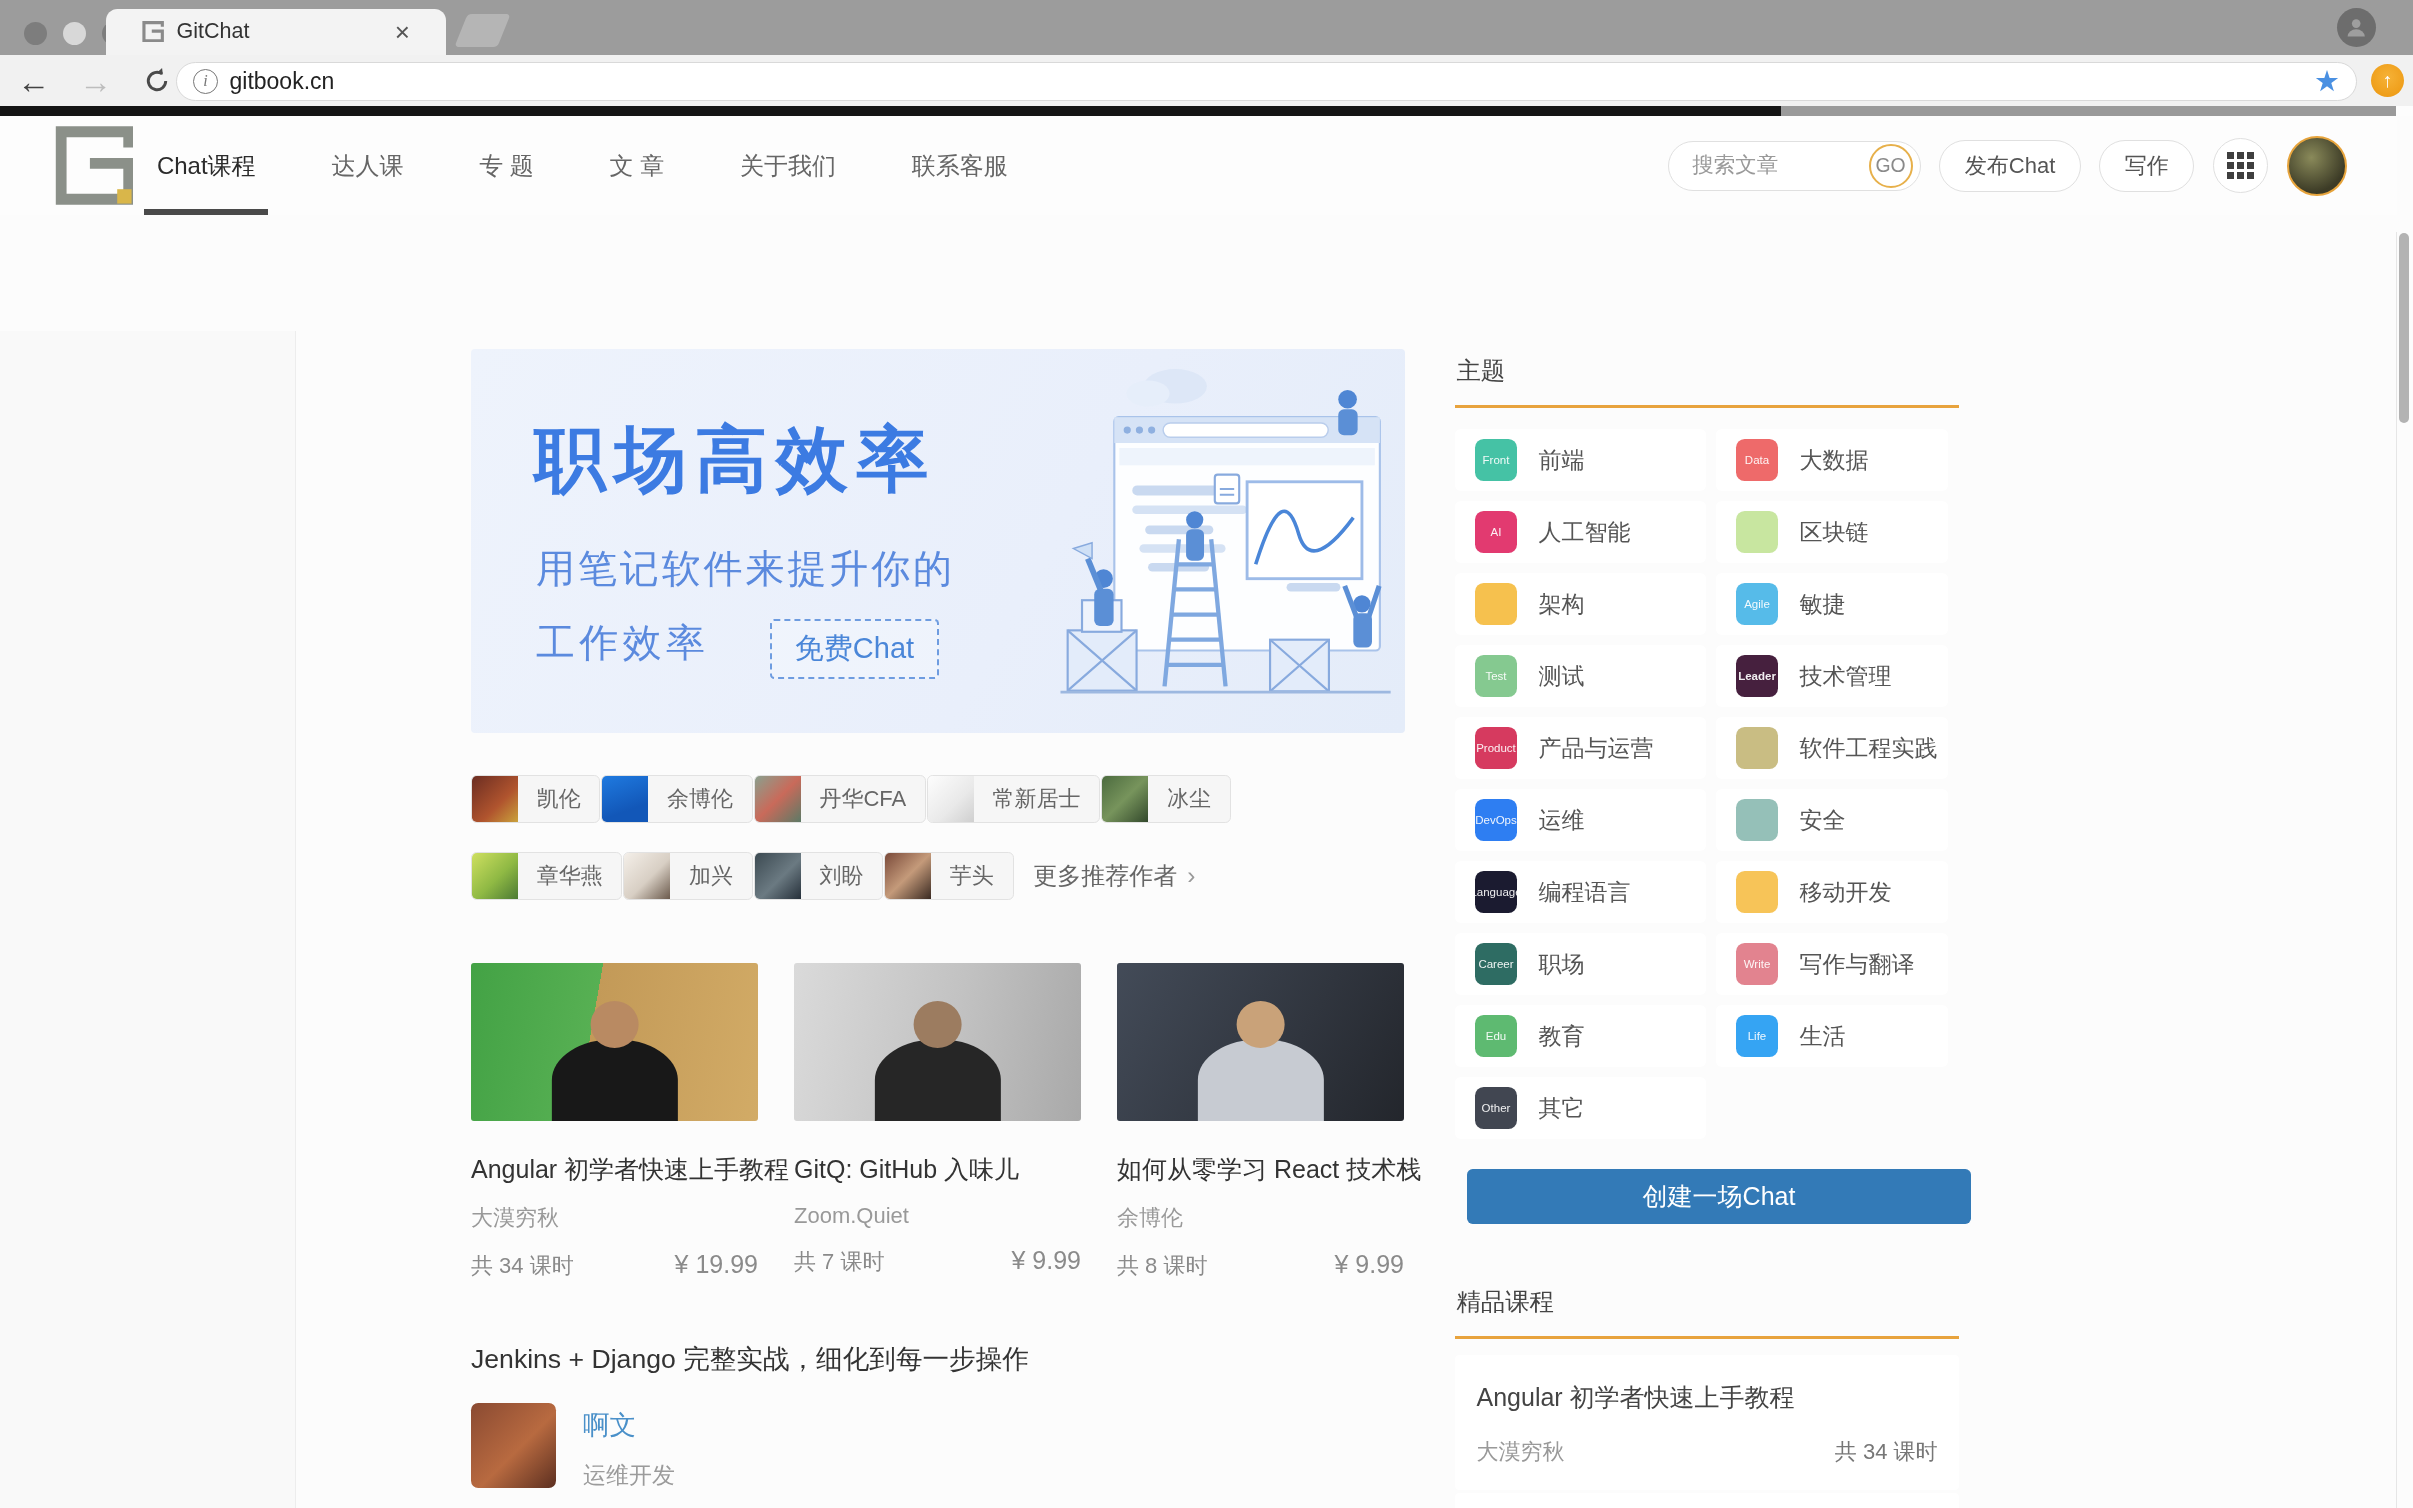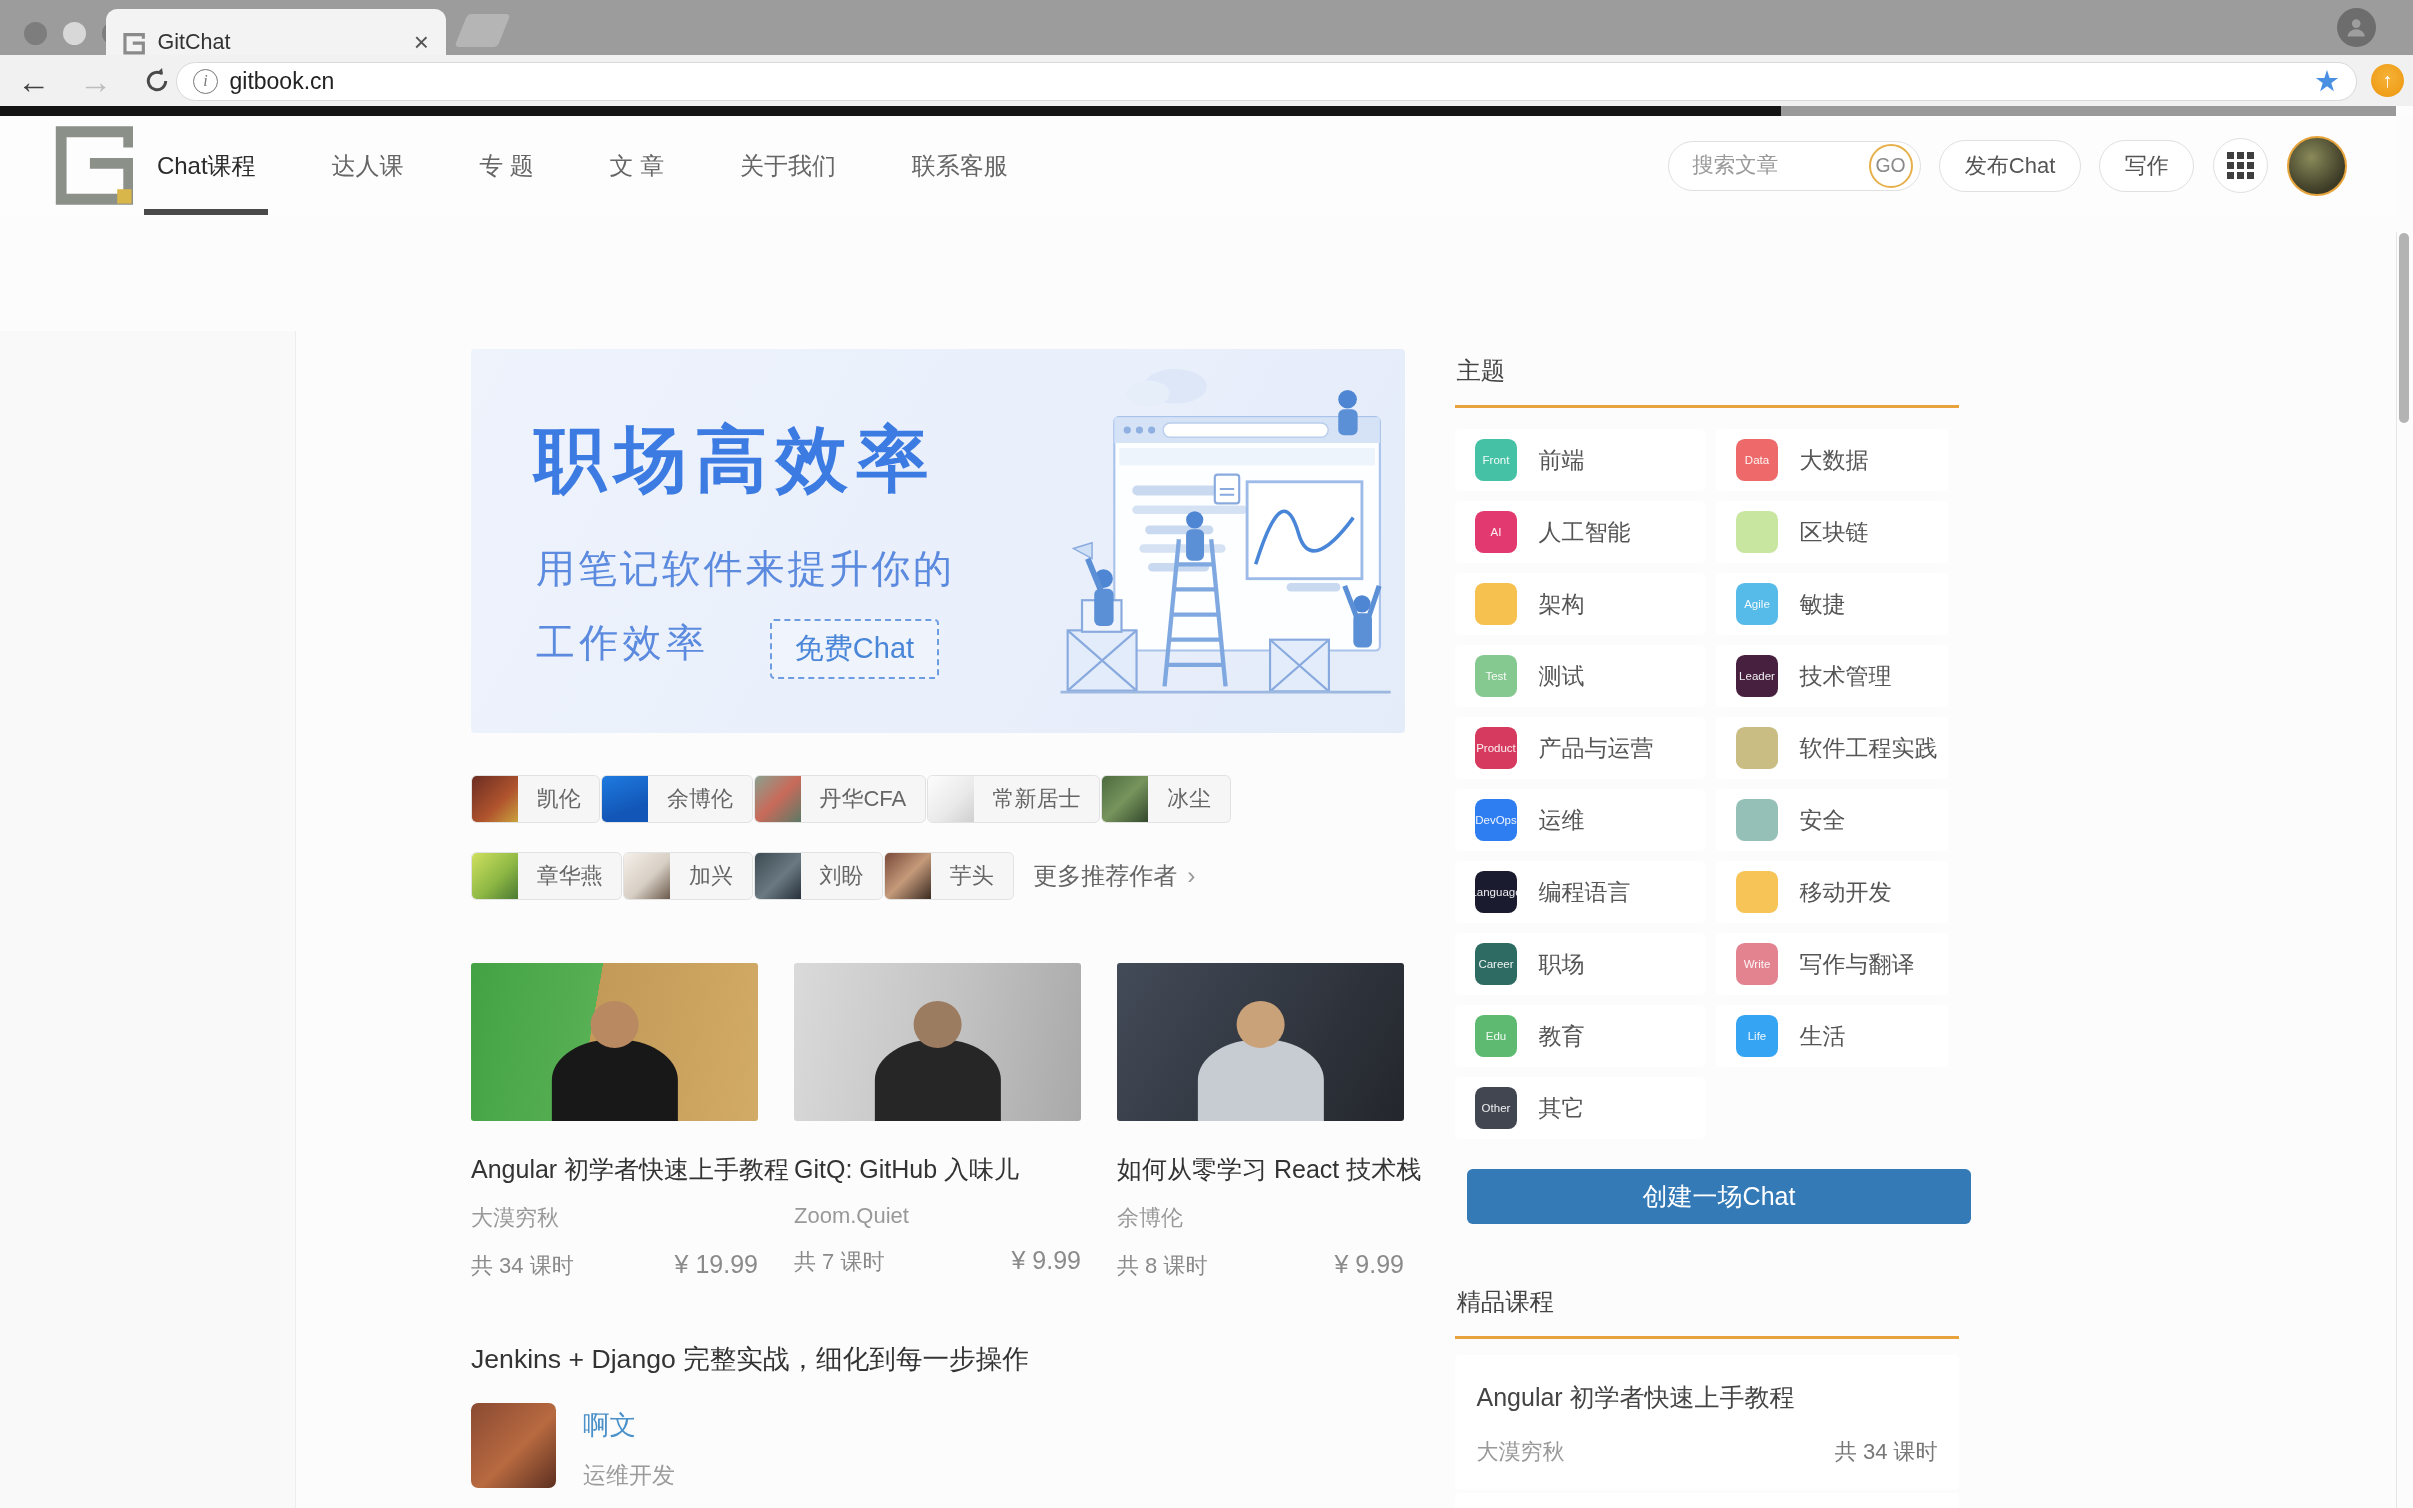--- a/index.html
+++ b/index.html
@@ -5,21 +5,21 @@
   html,body{margin:0;padding:0;background:#000;}
   #screen{position:relative;width:2413px;height:1508px;overflow:hidden;
     font-family:"Liberation Sans","DejaVu Sans",sans-serif;background:#fcfcfc;}
 
   
   .titlebar{position:absolute;top:0;left:0;right:0;height:55px;background:#9c9c9c;}
   .lights{position:absolute;left:24.4px;top:21.5px;display:flex;gap:16px;}
   .light{width:23px;height:23px;border-radius:50%;background:#7d7d7d;}
   .light.mid{background:#d8d8d8;}
   .tab{position:absolute;left:106px;top:8.6px;width:340px;height:46px;background:#f3f3f3;
-    border-radius:11.5px 11.5px 0 0;display:flex;align-items:flex-end;padding:0 17px;box-sizing:border-box;}
+    border-radius:11.5px 11.5px 0 0;display:flex;align-items:center;padding:0 36px;box-sizing:border-box;}
   .tab-favicon{width:21.5px;height:21.5px;flex:0 0 auto;}
   .tab-title{margin-left:13px;font-size:21.5px;color:#333;}
   .tab-close{margin-left:auto;font-size:26px;color:#555;line-height:1;}
   .newtab{position:absolute;left:461px;top:14.4px;width:43px;height:33px;background:#b5b5b5;
     transform:skewX(-22deg);border-radius:4.3px;}
   .profile-btn{position:absolute;right:37px;top:8px;width:39px;height:39px;border-radius:50%;
     background:#6d6d6d;display:flex;align-items:center;justify-content:center;}
   .toolbar{position:absolute;top:55px;left:0;right:0;height:52px;background:#f1f1f1;}
   .nav-btns{position:absolute;left:17px;top:0;height:52px;display:flex;align-items:center;gap:29px;}
   .arrow{font-size:33px;color:#424242;line-height:1;}
@@ -425,21 +425,21 @@
             </span>
           <span class="t-label">敏捷</span>
         </div>
         <div class="topic">
           <span class="ticon" style="background-color: rgb(133, 201, 144);">
               <span>Test</span>
             </span>
           <span class="t-label">测试</span>
         </div>
         <div class="topic">
-          <span class="ticon" style="background-color: rgb(70, 32, 62);">
+          <span class="ticon" style="background-color: rgb(70, 32, 62); font-weight: bold;">
               <span>Leader</span>
             </span>
           <span class="t-label">技术管理</span>
         </div>
         <div class="topic">
           <span class="ticon" style="background-color: rgb(214, 58, 95);">
               <span>Product</span>
             </span>
           <span class="t-label">产品与运营</span>
         </div>

